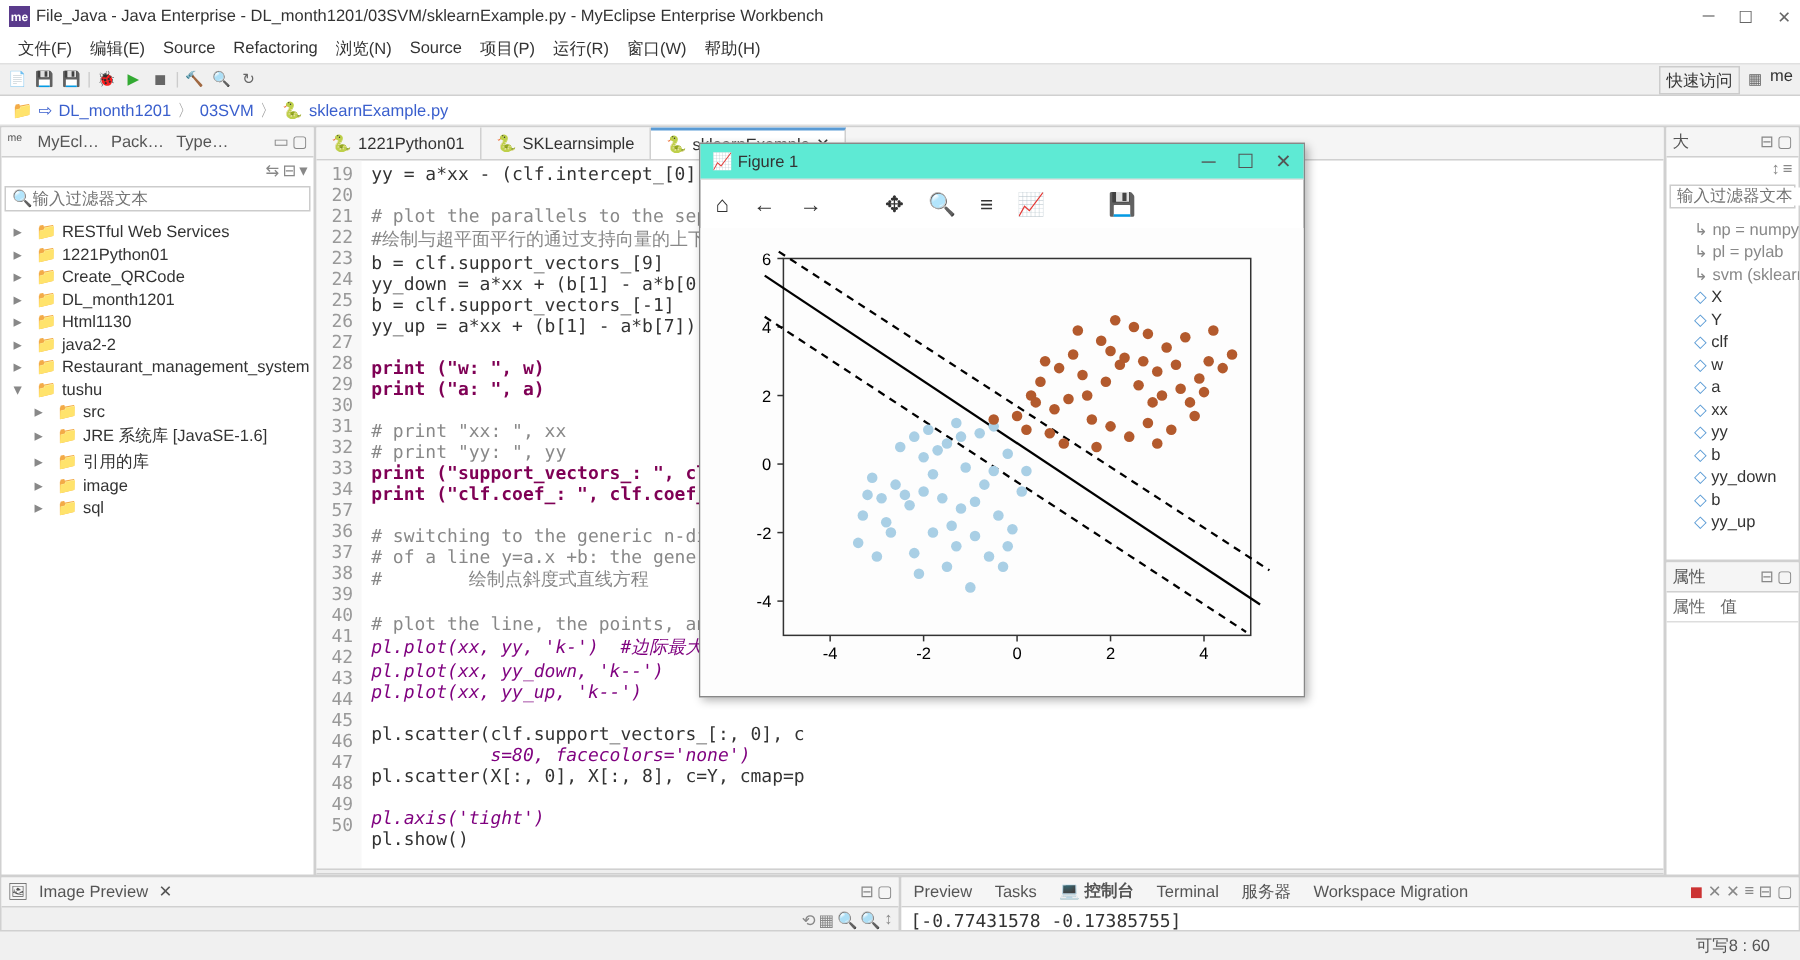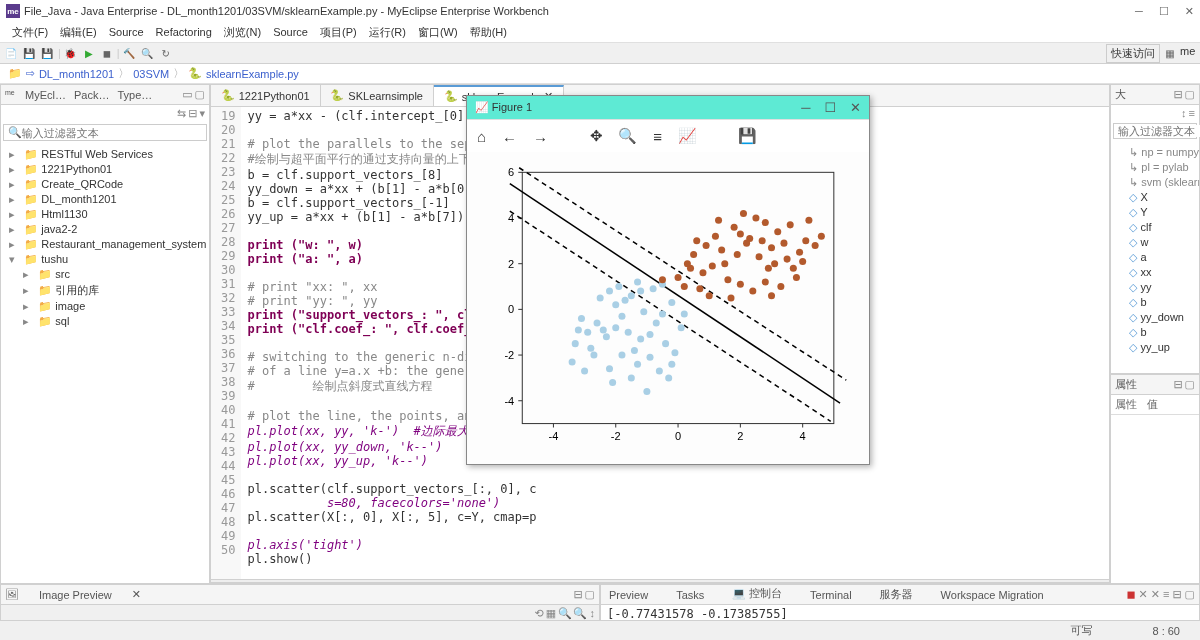--- a/index.html
+++ b/index.html
@@ -10,41 +10,41 @@
 .win-controls { display: flex; gap: 16px; color: #666; }
 .menu-bar { height: 20px; background: #fff; padding: 0 8px; display: flex; align-items: center; gap: 4px; }
 .menu-bar span { padding: 2px 4px; }
 .toolbar { height: 22px; background: #f0f0f0; border-top: 1px solid #e0e0e0; border-bottom: 1px solid #d0d0d0; padding: 0 4px; display: flex; align-items: center; gap: 2px; justify-content: space-between; }
 .toolbar .io { display:inline-flex; gap:2px; align-items:center; }
 .toolbar .tb-icon { width: 16px; height: 16px; display: inline-flex; align-items: center; justify-content: center; color: #666; font-size: 10px; }
 .breadcrumb { height: 20px; background: #fff; border-bottom: 1px solid #e0e0e0; padding: 2px 8px; display: flex; align-items: center; gap: 4px; color: #3a5fcd; }
 .breadcrumb .sep { color: #999; }
 .main-area { display: flex; height: 500px; background: #fff; }
 .panel { border: 1px solid #d0d0d0; display: flex; flex-direction: column; min-height: 0; }
-.panel-header { height: 20px; display: flex; align-items: center; padding: 0 4px; gap: 20px; background: #f5f5f5; border-bottom: 1px solid #d0d0d0; font-size: 11px; color: #555; }
+.panel-header { height: 20px; display: flex; align-items: center; padding: 0 4px; gap: 7px; background: #f5f5f5; border-bottom: 1px solid #d0d0d0; font-size: 11px; color: #555; }
 .panel-header .tabs { display: flex; gap: 8px; flex: 1; }
 .panel-header .act { display: flex; gap: 2px; color: #888; }
 .tree { padding: 4px; overflow: auto; flex: 1; }
 .tree-item { padding: 1px 2px 1px 14px; white-space: nowrap; cursor: pointer; }
 .tree-item.exp::before { content:"▾"; position:relative; left:-10px; color:#888; }
 .tree-item.col::before { content:"▸"; position:relative; left:-10px; color:#888; }
 .editor-area { flex: 1; display: flex; flex-direction: column; border: 1px solid #d0d0d0; position: relative; }
 .editor-tabs { height: 22px; display: flex; background: #f5f5f5; border-bottom: 1px solid #d0d0d0; }
 .editor-tab { padding: 2px 10px; border-right: 1px solid #d0d0d0; display: flex; align-items: center; gap: 4px; cursor: pointer; }
 .editor-tab.active { background: #fff; border-top: 2px solid #5a9bd5; }
 .code-area { flex: 1; display: flex; font-family: Consolas, monospace; font-size: 12px; overflow: hidden; }
 .gutter { background: #f8f8f8; color: #999; text-align: right; padding: 2px 6px 2px 10px; white-space: pre; }
 .code { flex: 1; padding: 2px 6px; white-space: pre; color: #333; }
 .kw { color: #7f0055; font-weight: bold; }
 .str { color: #7f007f; font-style: italic; }
 .com { color: #888; }
 .bottom-area { display: flex; height: 114px; }
 .bottom-panel { border: 1px solid #d0d0d0; flex: 1; display: flex; flex-direction: column; }
 .console-body { flex: 1; font-family: Consolas, monospace; font-size: 12px; padding: 2px 6px; white-space: pre; overflow: auto; background:#fff;}
-.status-bar { position: absolute; bottom: 0; left: 0; right: 0; height: 20px; background: #f0f0f0; border-top: 1px solid #d0d0d0; display: flex; align-items: center; justify-content: flex-end; padding: 0 20px; gap: 60px; color: #555; }
+.status-bar { position: absolute; bottom: 0; left: 0; right: 0; height: 20px; background: #f0f0f0; border-top: 1px solid #d0d0d0; display: flex; align-items: center; justify-content: flex-end; padding: 0 20px; color: #555; }
 .figure-window { position: absolute; left: 466px; top: 95px; width: 404px; height: 370px; background: #fff; border: 1px solid #888; box-shadow: 2px 2px 6px rgba(0,0,0,0.3); }
 .fig-title { height: 24px; background: #5eead4; display: flex; align-items: center; justify-content: space-between; padding: 0 8px; border-bottom: 1px solid #e0e0e0; }
 .fig-title .fc { display:flex; gap:14px; color:#555; font-size:13px; }
 .fig-toolbar { height: 32px; display: flex; align-items: center; padding: 0 10px; gap: 16px; color: #333; font-size: 15px; }
 .fig-plot { position: relative; width: 100%; height: calc(100% - 56px); background: #fdfdfd; }
 .search-box { display: flex; align-items: center; border: 1px solid #ccc; padding: 1px 4px; margin: 2px; }
 .search-box input { border: none; outline: none; flex: 1; font-size: 11px; }
 .right-col { width:90px; display:flex; flex-direction:column; }
 .bot-left { width:210px; }
 .left-col { width:210px; display:flex; flex-direction:column; }
@@ -140,20 +140,21 @@
       <div class="tree" id="project-tree">
           <div class="tree-item col">📁 RESTful Web Services</div>
           <div class="tree-item col">📁 1221Python01</div>
           <div class="tree-item col">📁 Create_QRCode</div>
           <div class="tree-item col">📁 DL_month1201</div>
           <div class="tree-item col">📁 Html1130</div>
           <div class="tree-item col">📁 java2-2</div>
           <div class="tree-item col">📁 Restaurant_management_system</div>
           <div class="tree-item exp">📁 tushu</div>
           <div class="tree-item col" style="padding-left:28px">📁 src</div>
+          <div class="tree-item col" style="padding-left:28px">📁 JRE 系统库 [JavaSE-1.6]</div>
           <div class="tree-item col" style="padding-left:28px">📁 引用的库</div>
           <div class="tree-item col" style="padding-left:28px">📁 image</div>
           <div class="tree-item col" style="padding-left:28px">📁 sql</div>
         </div>
     </div>
   </div>
 
   <div class="editor-area">
     <div class="editor-tabs" id="editor-tabs">
         <div class="editor-tab "><span style="color:#6a3">🐍</span>1221Python01</div>
@@ -170,42 +171,42 @@
 25
 26
 27
 28
 29
 30
 31
 32
 33
 34
-35
+57
 36
 37
 38
 39
 40
 41
 42
 43
 44
 45
 46
 47
 48
 49
 50
 </div>
       <div class="code" id="code"><span class="">yy = a*xx - (clf.intercept_[0])/w[1]</span>
 <span class=""></span>
 <span class="com"># plot the parallels to the separating h</span>
 <span class="com">#绘制与超平面平行的通过支持向量的上下两个方</span>
-<span class="">b = clf.support_vectors_[8]</span>
+<span class="">b = clf.support_vectors_[9]</span>
 <span class="">yy_down = a*xx + (b[1] - a*b[0])</span>
 <span class="">b = clf.support_vectors_[-1]</span>
 <span class="">yy_up = a*xx + (b[1] - a*b[7])</span>
 <span class=""></span>
 <span class="kw">print ("w: ", w)</span>
 <span class="kw">print ("a: ", a)</span>
 <span class=""></span>
 <span class="com"># print "xx: ", xx</span>
 <span class="com"># print "yy: ", yy</span>
 <span class="kw">print ("support_vectors_: ", clf.support</span>
@@ -215,21 +216,21 @@
 <span class="com"># of a line y=a.x +b: the generic w_0x +</span>
 <span class="com">#        绘制点斜度式直线方程</span>
 <span class=""></span>
 <span class="com"># plot the line, the points, and the nea</span>
 <span class="str">pl.plot(xx, yy, 'k-')  #边际最大化</span>
 <span class="str">pl.plot(xx, yy_down, 'k--')</span>
 <span class="str">pl.plot(xx, yy_up, 'k--')</span>
 <span class=""></span>
 <span class="">pl.scatter(clf.support_vectors_[:, 0], c</span>
 <span class="str">           s=80, facecolors='none')</span>
-<span class="">pl.scatter(X[:, 0], X[:, 5], c=Y, cmap=p</span>
+<span class="">pl.scatter(X[:, 0], X[:, 8], c=Y, cmap=p</span>
 <span class=""></span>
 <span class="str">pl.axis('tight')</span>
 <span class="">pl.show()</span>
 </div>
     </div>
     <div class="sep-bar"></div>
   </div>
 
   <div class="right-col">
     <div class="panel" style="height:290px">
@@ -297,21 +298,21 @@
         <span>🔍</span>
         <span>🔍</span>
         <span>↕</span>
       </div>
     <div style="flex:1;background:#f8f8f8"></div>
   </div>
   <div class="bottom-panel">
     <div class="panel-header" id="console-tabs">
         <span style=";padding:0 4px">Preview</span> 
         <span style=";padding:0 4px">Tasks</span> 
-        <span style="font-weight:normal;border-bottom:2px solid #8b5cf6;padding:16px 4px">💻 控制台</span> 
+        <span style="font-weight:bold;border-bottom:2px solid #8b5cf6;padding:16px 4px">💻 控制台</span> 
         <span style=";padding:0 4px">Terminal</span> 
         <span style=";padding:0 4px">服务器</span> 
         <span style=";padding:0 4px">Workspace Migration</span>
         <div class="act" style="margin-left:auto;display:flex;gap:3px;color:#888">
           <span style="color:#c33">◼</span>
           <span>✕</span>
           <span>✕</span>
           <span>≡</span>
           <span>⊟</span>
           <span>▢</span>

